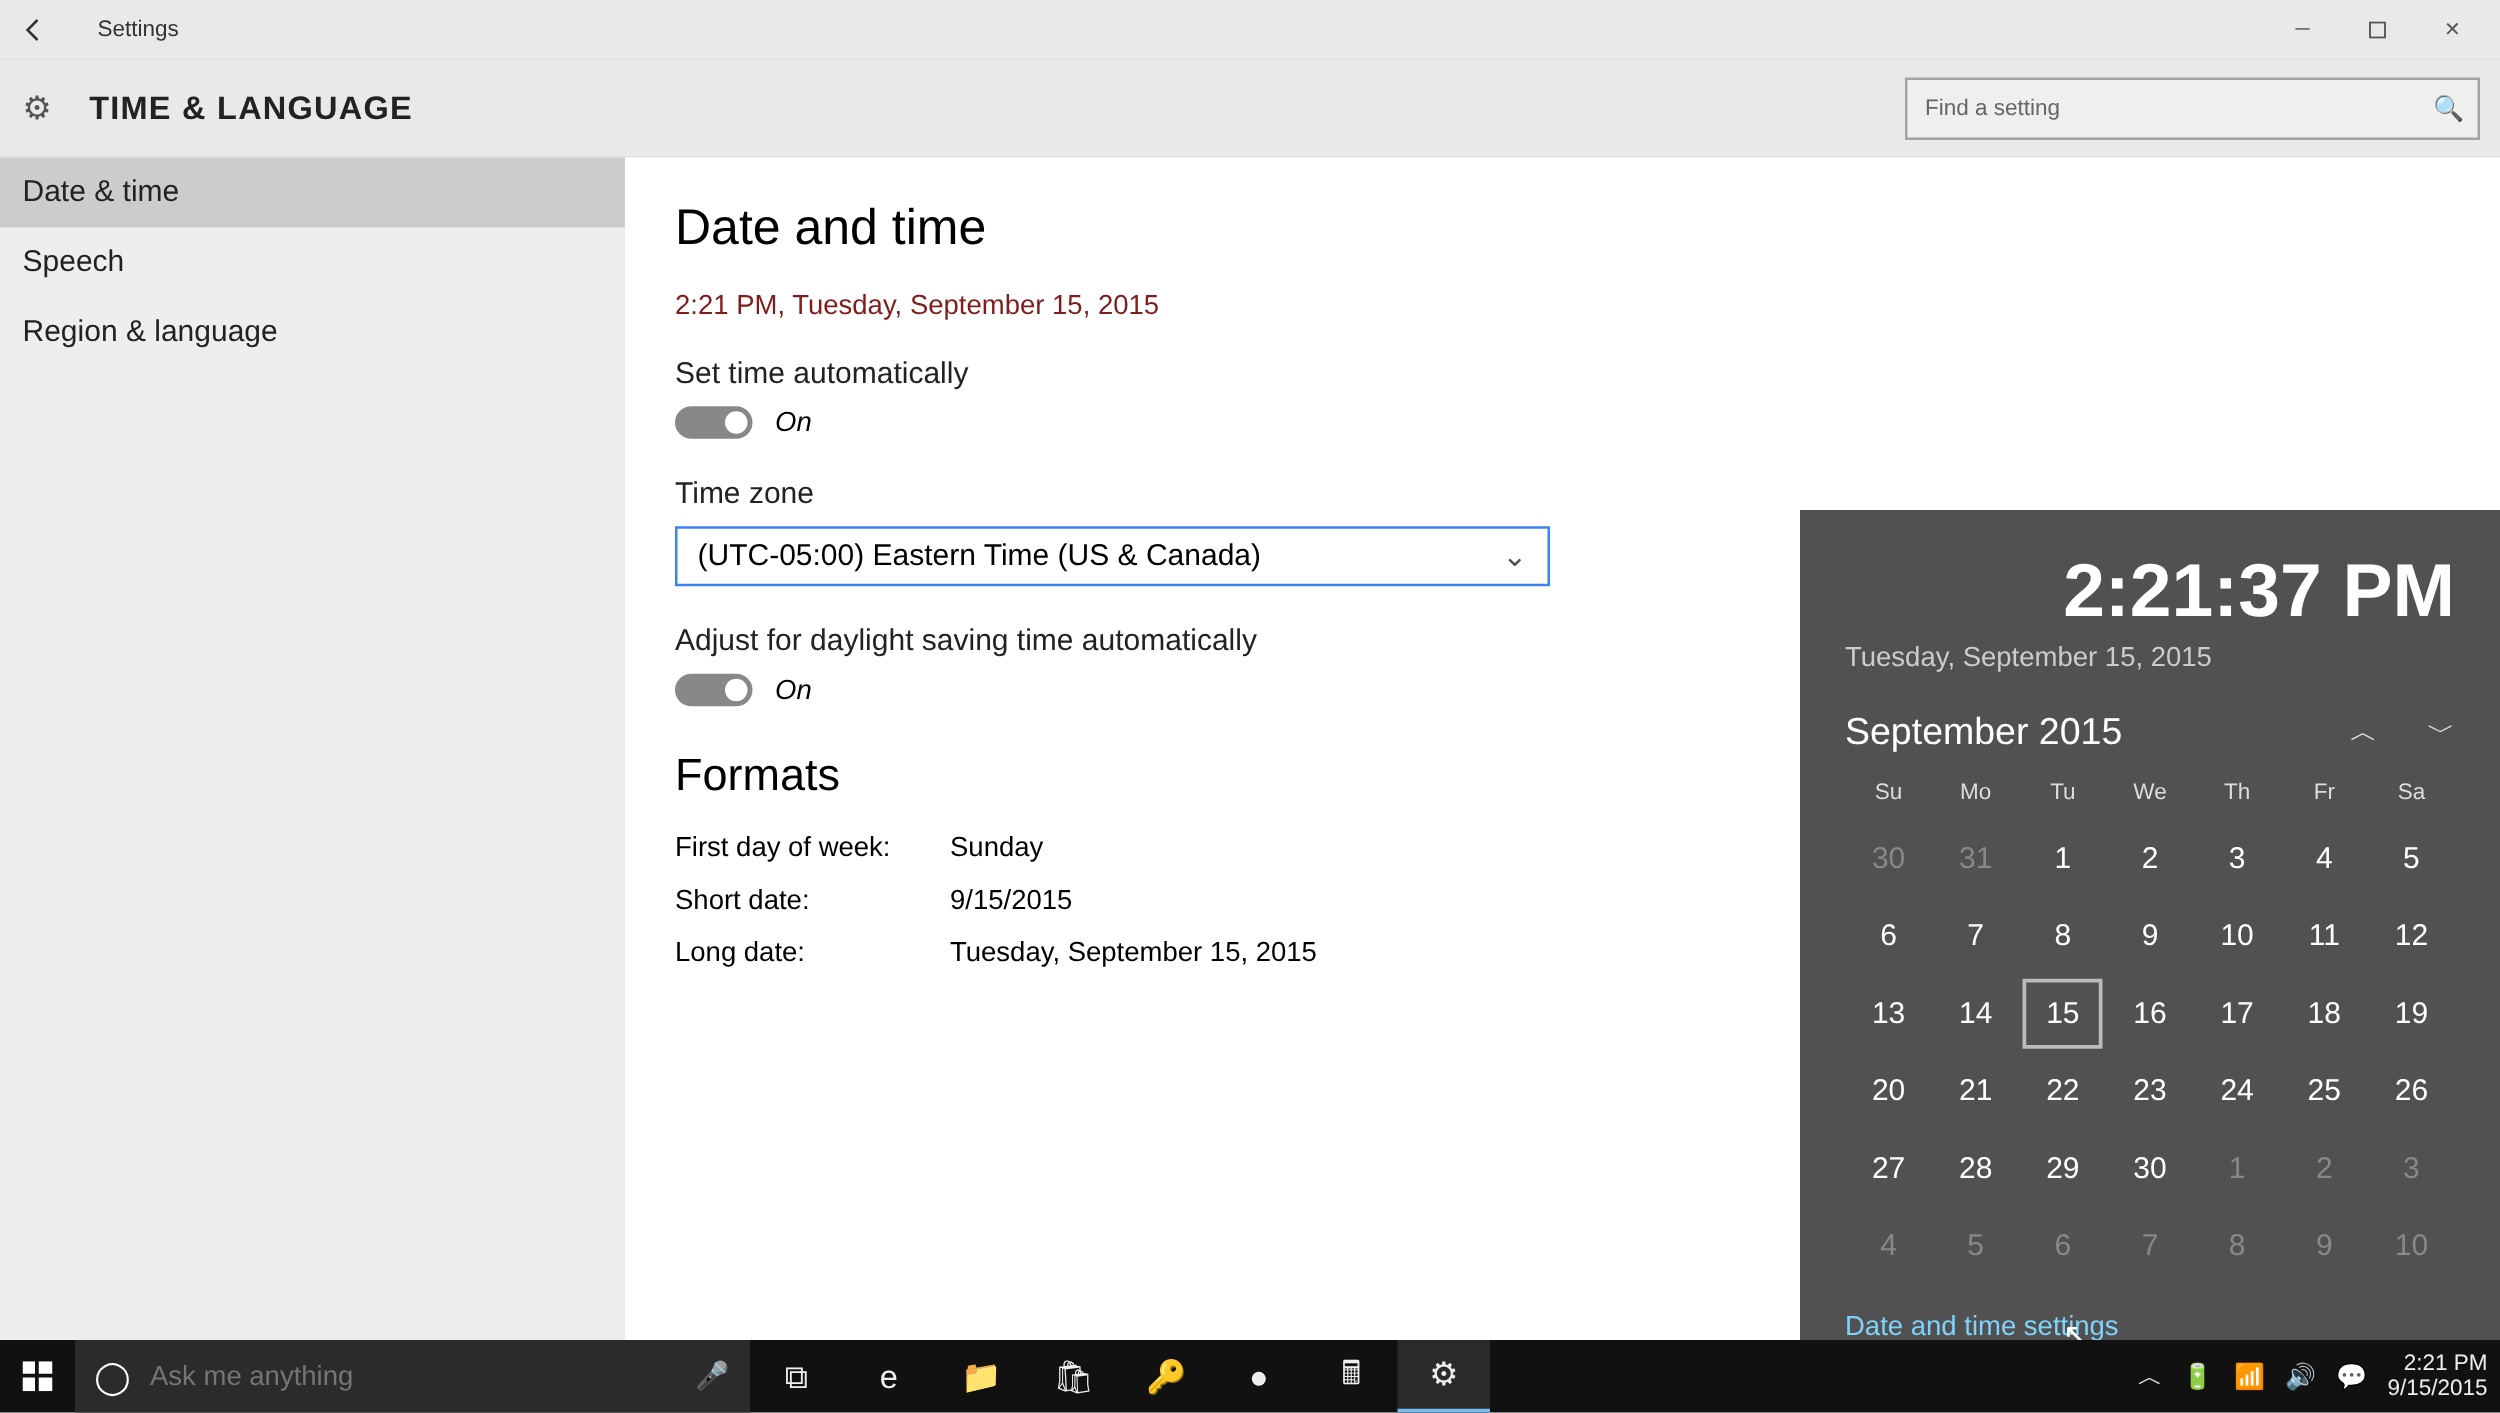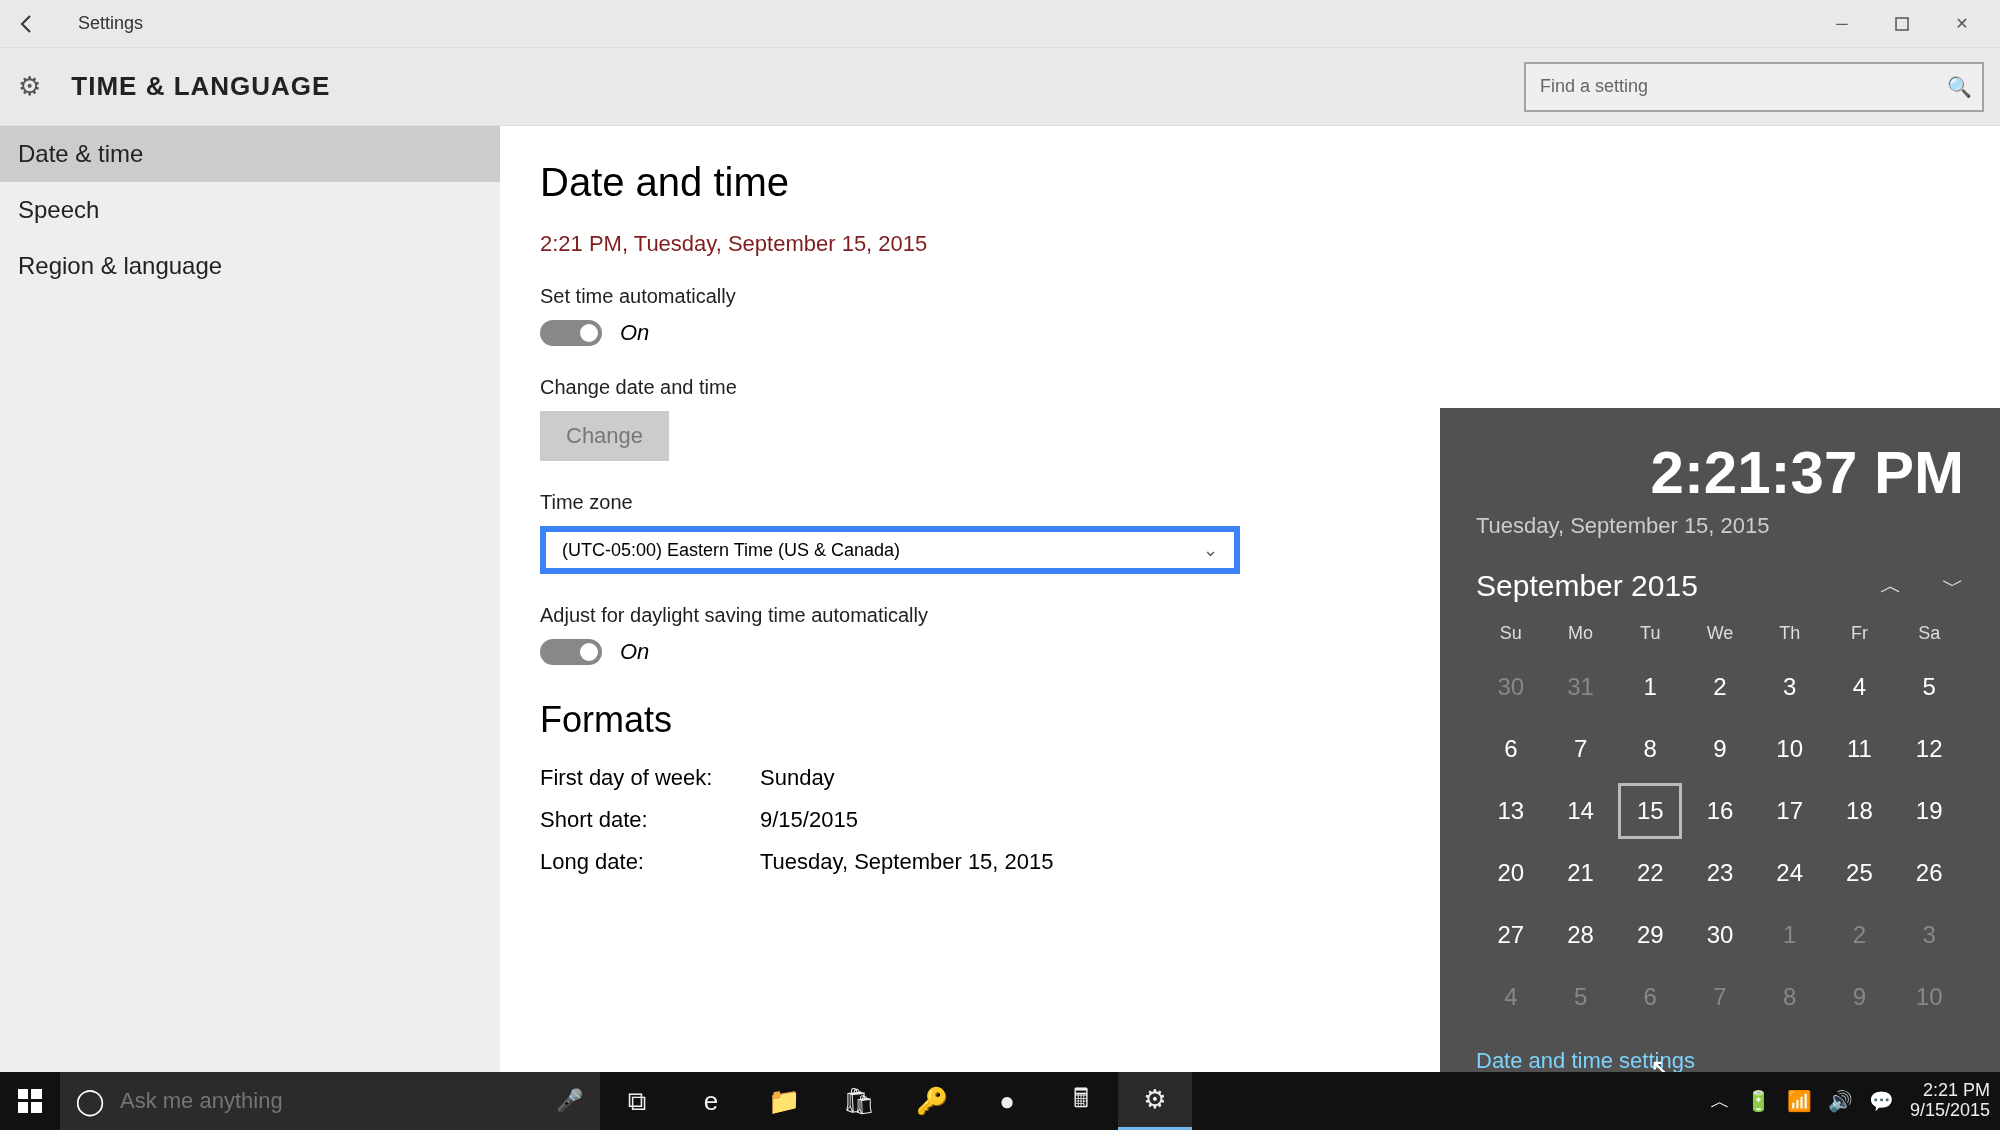--- a/index.html
+++ b/index.html
@@ -20,31 +20,31 @@
   .search-icon { position:absolute; right:12px; top:50%; transform:translateY(-50%); color:#555; font-size:20px; }
 
   .body { display:flex; height: calc(1130px - 48px - 78px - 58px);  }
   .sidebar { width: 500px; background:#eee; }
   .sidebar-item { height: 56px; display:flex; align-items:center; padding-left: 18px; font-size: 24px; color:#222; cursor:pointer; }
   .sidebar-item.active { background:#ccc; }
 
   .content { flex:1; background:#fff; padding: 34px 40px 0 40px; overflow:hidden; position:relative; }
   .content h1 { font-weight: 400; font-size: 40px; margin-bottom: 26px; }
   .content .now { font-size: 22px; color:#7f1d1d; margin-bottom: 28px; }
-  .setting-label { font-size: 20px; color:#222; margin-bottom: 12px; }
+  .setting-label { font-size: 24px; color:#222; margin-bottom: 12px; }
   .setting-block { margin-bottom: 30px; }
 
   .toggle { display:flex; align-items:center; gap: 18px; }
   .toggle-switch { width: 62px; height: 26px; border-radius: 13px; background:#888; position:relative; }
   .toggle-switch::after { content:""; position:absolute; right:4px; top:4px; width:18px; height:18px; border-radius:50%; background:#fff; }
   .toggle-state { font-size: 22px; font-style: italic; }
 
   .change-btn { height: 50px; padding: 0 26px; background:#ccc; color:#777; border:none; font-size:22px; }
 
-  .select { width: 700px; height: 48px; border: 6px solid #3b82f6; display:flex; align-items:center; padding: 0 16px; justify-content:space-between; font-size:18px; }
+  .select { width: 700px; height: 48px; border: 2px solid #3b82f6; display:flex; align-items:center; padding: 0 16px; justify-content:space-between; font-size:24px; }
   .chev { color:#555; }
 
   .content h2 { font-weight:400; font-size:36px; margin: 34px 0 24px 0; }
   .fmt-row { display:flex; font-size:22px; margin-bottom: 16px; }
   .fmt-label { width: 220px; }
 
   
   .flyout { position:absolute; right:0; top:282px; width: 560px; background:#515151; color:#fff; padding: 30px 36px 0 36px; }
   .flyout-time { font-size: 60px; font-weight:700;text-align:right; }
   .flyout-date { font-size: 22px; color:#ccc; margin-top: 6px; margin-bottom: 30px; }
@@ -119,24 +119,20 @@
     <div class="now">2:21 PM, Tuesday, September 15, 2015</div>
 
     <div class="setting-block">
       <div class="setting-label">Set time automatically</div>
       <div class="toggle">
         <div class="toggle-switch"></div>
         <div class="toggle-state">On</div>
       </div>
     </div>
 
-    <div class="setting-block">
-      <div class="setting-label">Change date and time</div>
-      <button class="change-btn" disabled="">Change</button>
-    </div>
 
     <div class="setting-block">
       <div class="setting-label">Time zone</div>
       <div class="select">
         <span>(UTC-05:00) Eastern Time (US &amp; Canada)</span>
         <span class="chev">⌄</span>
       </div>
     </div>
 
     <div class="setting-block">

